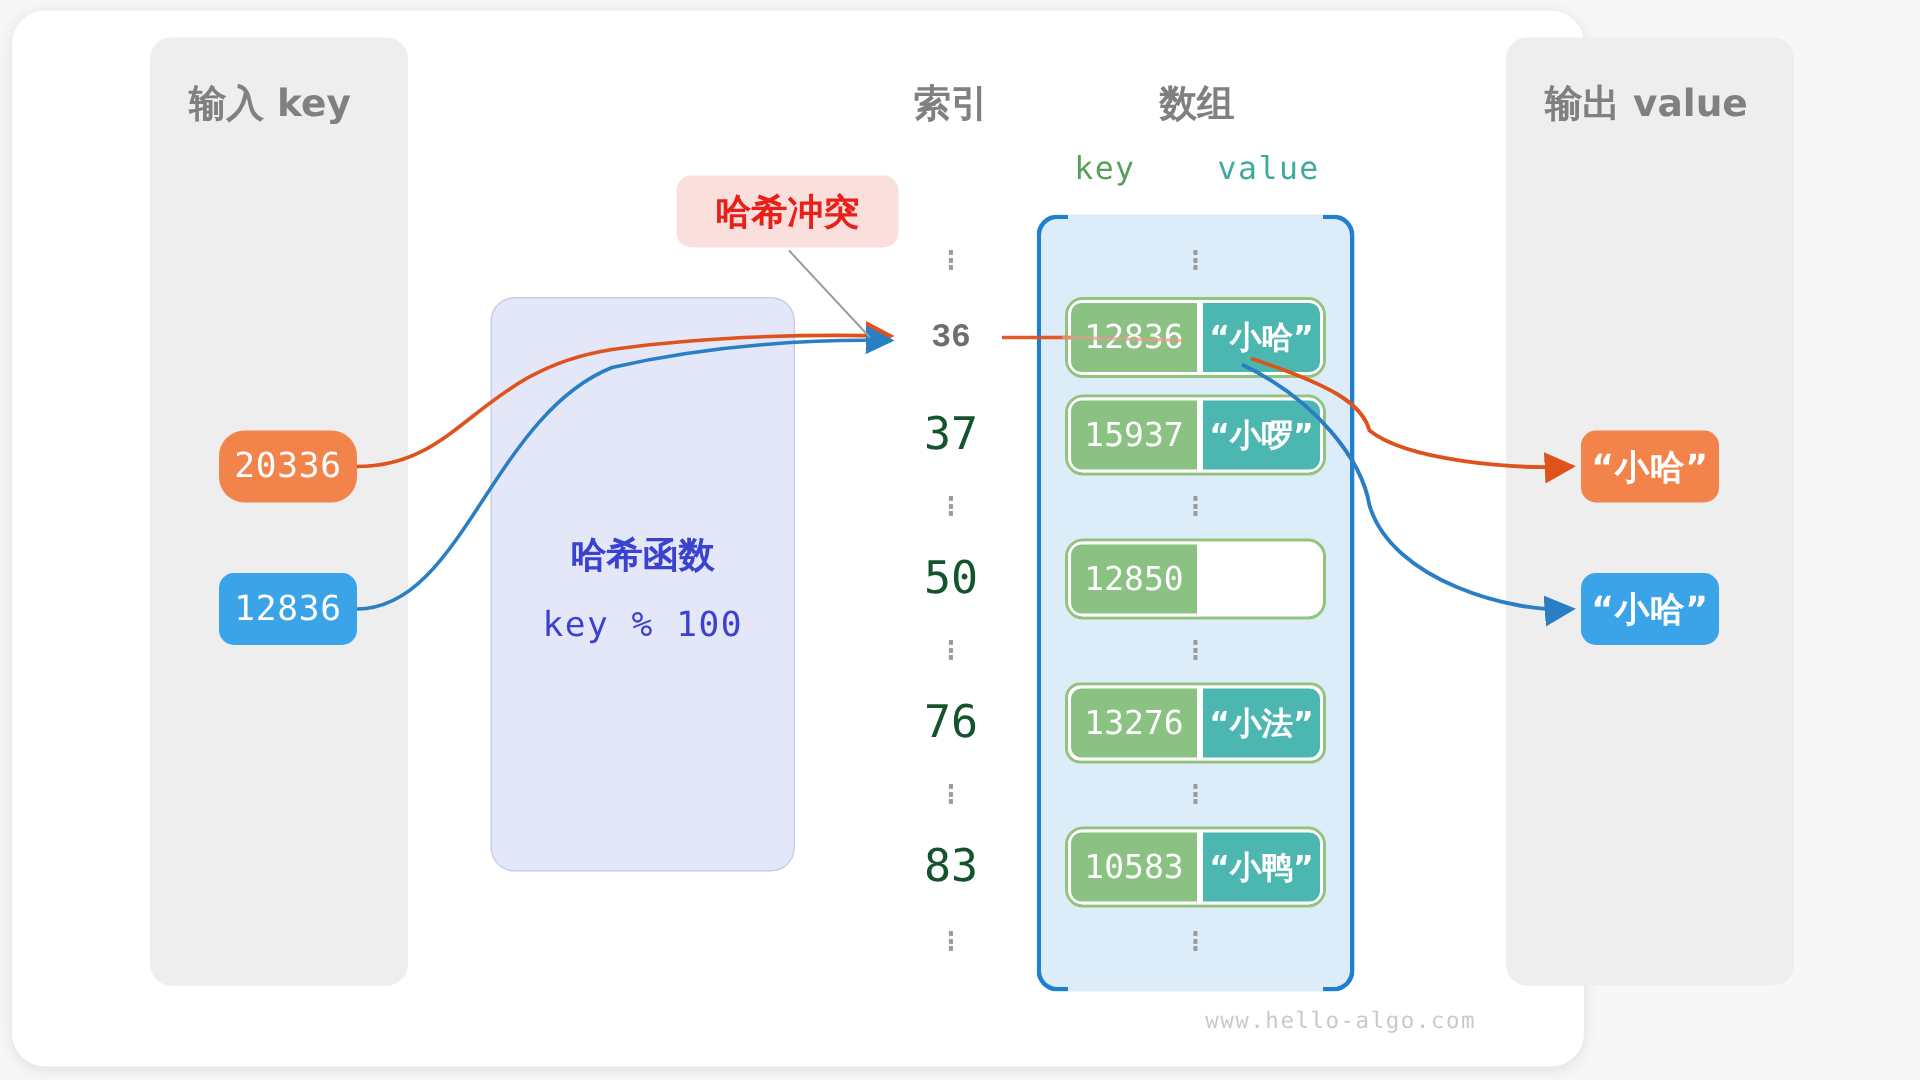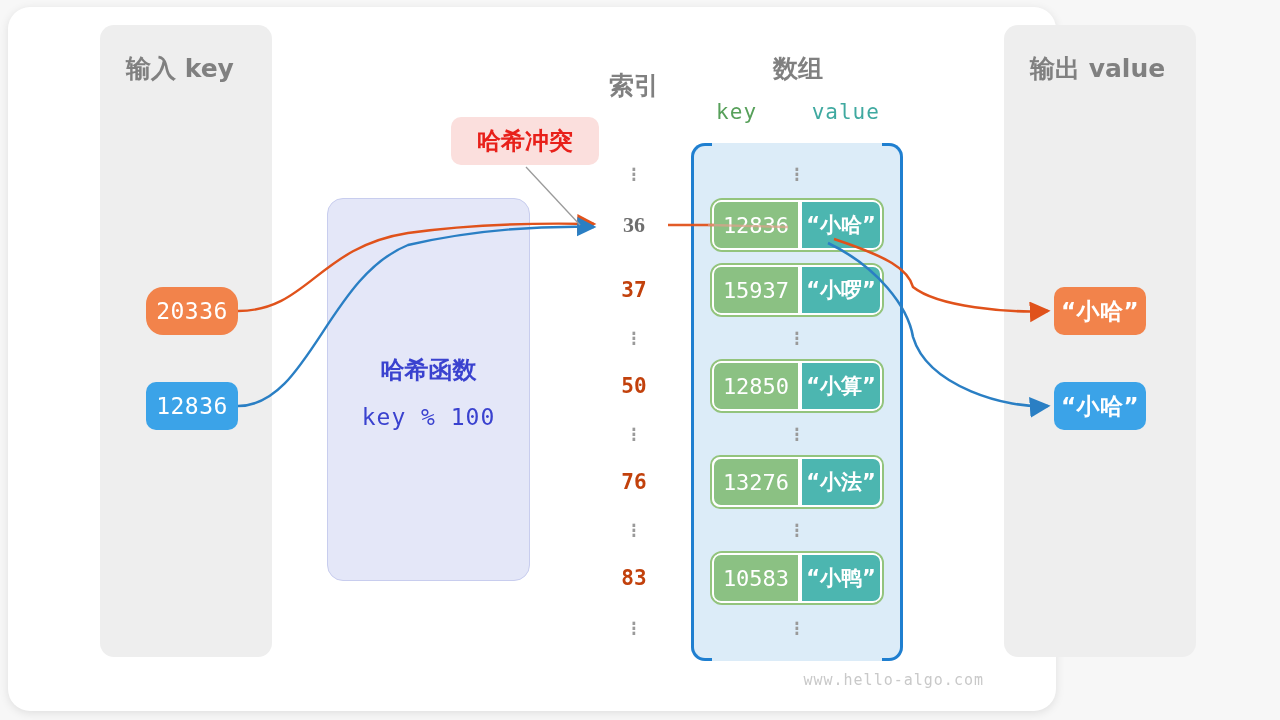--- a/index.html
+++ b/index.html
@@ -86,21 +86,20 @@
     justify-content: center;
     font-size: 23px;
     letter-spacing: 0.5px;
   }
 
   
   #lbl-index {
     position: absolute;
     left: 590px; top: 45px; width: 72px;
     text-align: center;
-    margin-top: 17px;
   }
   #lbl-array {
     position: absolute;
     left: 740px; top: 45px; width: 100px;
     text-align: center;
   }
   #lbl-kv {
     position: absolute;
     left: 684px; top: 93px; width: 212px;
     text-align: center;
@@ -143,30 +142,29 @@
     position: absolute;
     left: 590px;
     top: 136px;
     width: 72px;
     height: 518px;
   }
   .idx {
     position: absolute;
     left: 0; width: 72px;
     text-align: center;
-    color: #c2410c;
-    font-size: 21px;
+    color: #14532d;
+    font-size: 30px;
     font-family: "DejaVu Sans Mono", "Liberation Mono", monospace;
     transform: translateY(-50%);
-    font-weight: bold;
   }
   .idx.hi {
     font-weight: bold;
     color: #6e6e6e;
-    font-family: Liberation Serif, serif;
+    font-family: Liberation Mono, monospace;
     font-size: 22px;
   }
   .vdots {
     position: absolute;
     width: 72px;
     text-align: center;
     color: #9a9a9a;
     font-size: 26px;
     line-height: 5px;
     transform: translateY(-50%);
@@ -346,21 +344,20 @@
     </div>
 
     <div class="row-dots" style="top:332px;">
         <span>·</span>
         <span>·</span>
         <span>·</span>
       </div>
 
     <div class="row" style="top:379px;">
       <div class="cell-key">12850</div>
-      <div class="cell-val">“小算”</div>
     </div>
 
     <div class="row-dots" style="top:428px;">
         <span>·</span>
         <span>·</span>
         <span>·</span>
       </div>
 
     <div class="row" style="top:475px;border-radius:10px;">
       <div class="cell-key">13276</div>

